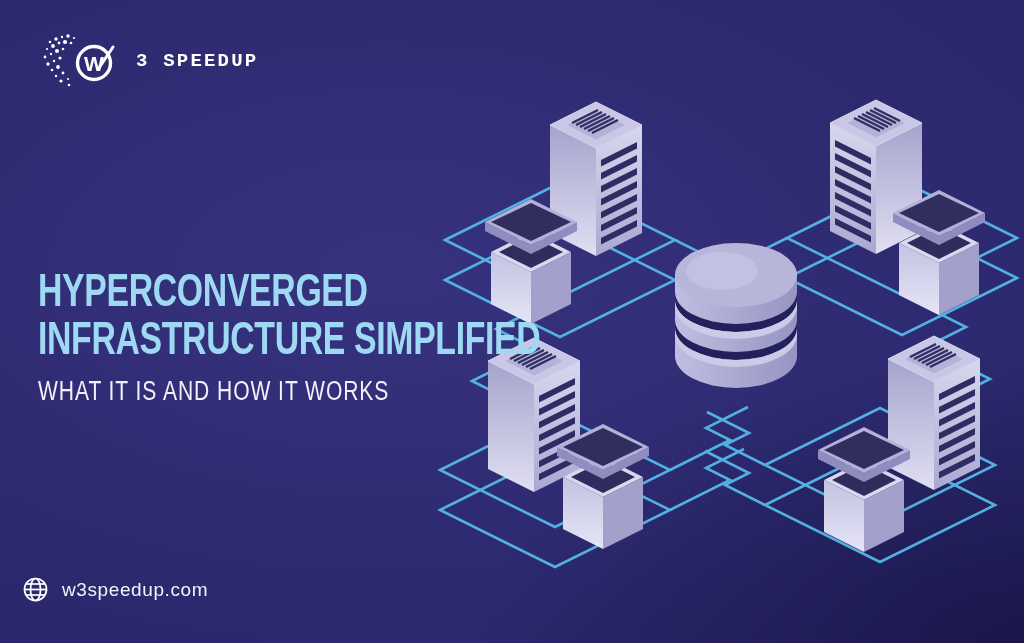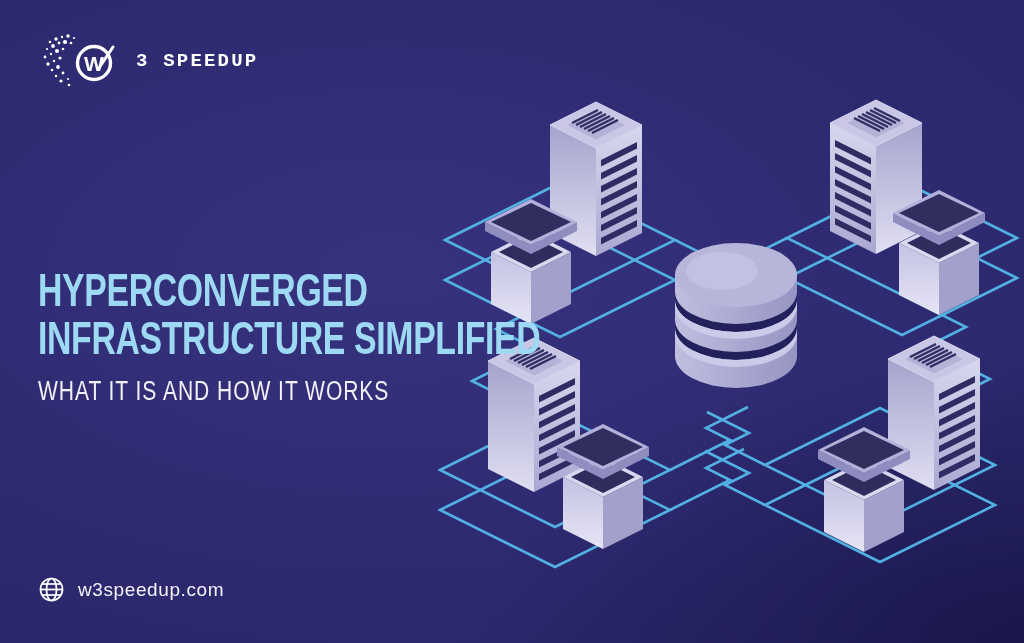--- a/index.html
+++ b/index.html
@@ -24,21 +24,21 @@
     letter-spacing:-0.5px;white-space:nowrap;
     transform:scaleX(0.72);transform-origin:left top;
   }
   .subtitle{
     margin-top:14px;color:#f2f1fa;font-weight:400;font-size:27px;
     letter-spacing:1.2px;white-space:nowrap;
     transform:scaleX(0.78);transform-origin:left top;
   }
 
   
-  .footer{position:absolute;left:38px;top:576px;display:flex;align-items:center;gap:13px;}
+  .footer{position:absolute;left:22px;top:576px;display:flex;align-items:center;gap:13px;}
   .site-url{color:#f4f3fb;font-size:19px;letter-spacing:0.6px;}
 </style>
 </head>
 <body>
 
 <div class="canvas">
 
   <svg class="illu" viewBox="0 0 1024 643" aria-hidden="true">
     <defs>
       <linearGradient id="gLeftFace" x1="0" y1="0" x2="0" y2="1">

